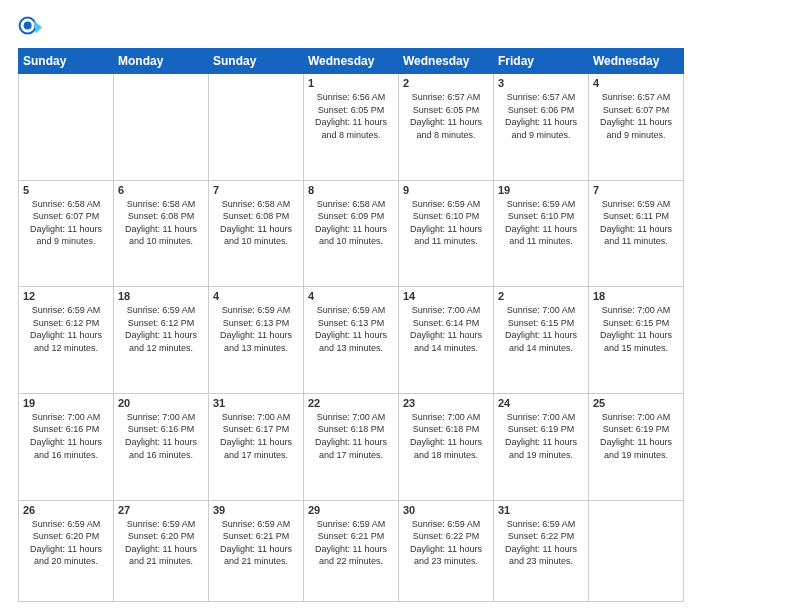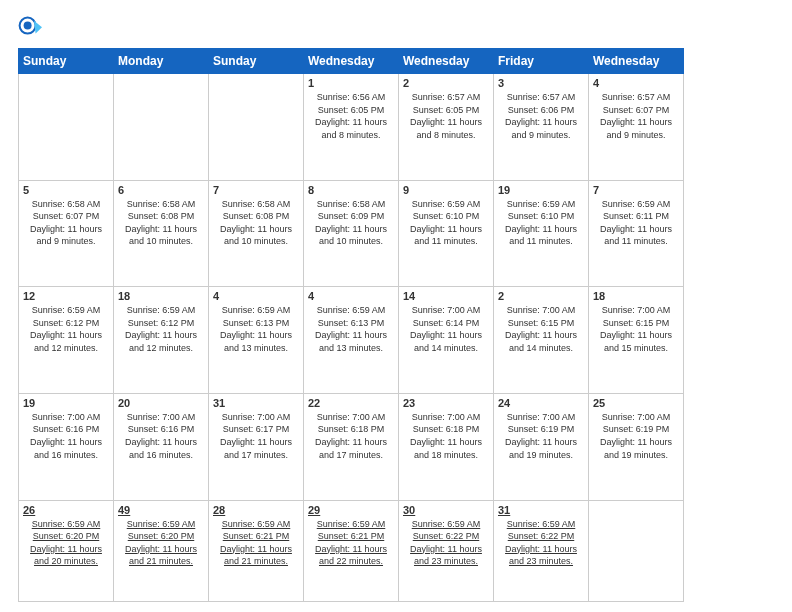--- a/index.html
+++ b/index.html
@@ -75,21 +75,20 @@
       border: 1px solid #ccc;
       vertical-align: top;
       padding: 3px 4px;
       font-size: 9.5px;
       color: #333;
       background: #fff;
       height: 82px;
     }
     .calendar tr:last-child td {
       height: 78px;
-      text-decoration: underline;
     }
     .day-num {
       font-size: 11px;
       font-weight: bold;
       display: block;
       margin-bottom: 2px;
     }
     .day-info {
       font-size: 9px;
       color: #333;
@@ -297,27 +296,27 @@
           </td>
         </tr>
         <tr>
           <td>
             <span class="day-num">26</span>
             <div class="day-info" style="white-space: pre-line;">Sunrise: 6:59 AM
 Sunset: 6:20 PM
 Daylight: 11 hours and 20 minutes.</div>
           </td>
           <td>
-            <span class="day-num">49</span>
+            <span class="day-num">27</span>
             <div class="day-info" style="white-space: pre-line;">Sunrise: 6:59 AM
 Sunset: 6:20 PM
 Daylight: 11 hours and 21 minutes.</div>
           </td>
           <td>
-            <span class="day-num">28</span>
+            <span class="day-num">39</span>
             <div class="day-info" style="white-space: pre-line;">Sunrise: 6:59 AM
 Sunset: 6:21 PM
 Daylight: 11 hours and 21 minutes.</div>
           </td>
           <td>
             <span class="day-num">29</span>
             <div class="day-info" style="white-space: pre-line;">Sunrise: 6:59 AM
 Sunset: 6:21 PM
 Daylight: 11 hours and 22 minutes.</div>
           </td>

